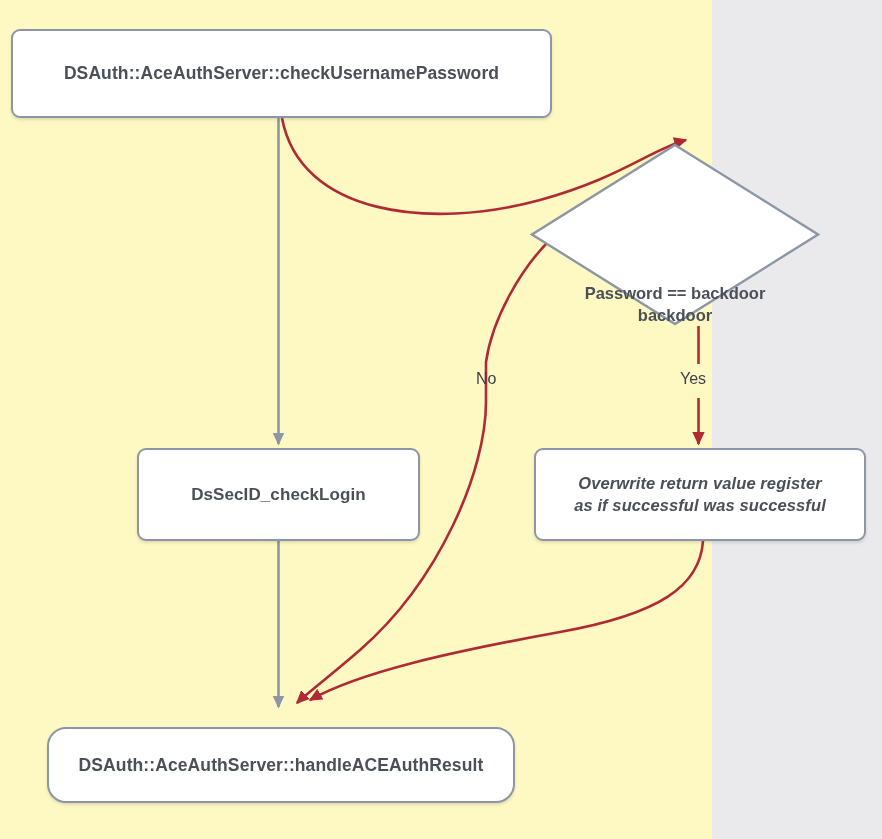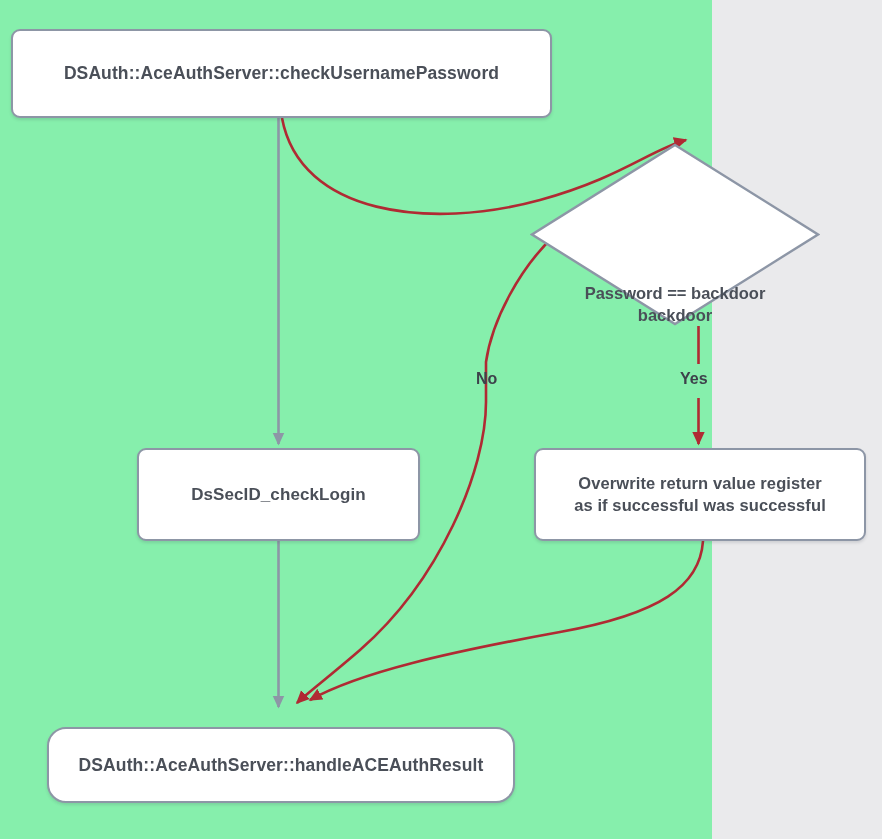--- a/index.html
+++ b/index.html
@@ -11,21 +11,21 @@
   body {
     width: 882px;
     height: 839px;
     overflow: hidden;
     font-family: "Liberation Sans", sans-serif;
   }
   #diagram-root {
     position: relative;
     width: 712px;
     height: 839px;
-    background: #86efac;
+    background: #fef9c3;
   }
   #edge-layer {
     position: absolute;
     left: 0;
     top: 0;
     width: 882px;
     height: 839px;
   }
   .node {
     position: absolute;
@@ -50,20 +50,21 @@
   }
   #node-check-login {
     left: 137px; top: 448px; width: 283px; height: 93px;
     font-size: 17px;
     align-items: center;
   }
   #node-overwrite {
     left: 534px; top: 448px; width: 332px; height: 93px;
     font-size: 16.5px;
     line-height: 1.32;
+    font-style: italic;
   }
   #node-handle-result {
     left: 47px;  top: 727px; width: 468px; height: 76px;
     font-size: 17.5px;
     border-radius: 19px;
   }
   #node-decision {
     left: 530px; top: 143px; width: 290px; height: 183px; align-items: flex-end;
   }
   #node-decision .diamond-shape {
@@ -76,21 +77,21 @@
     color: #4a4f58;
     font-size: 16.5px;
     font-weight: bold;
     line-height: 1.3;
     width: 200px;
   }
   .edge-label {
     position: absolute;
     color: #3d424b;
     font-size: 16px;
-    font-weight: bold;
+    font-weight: normal;
     white-space: nowrap;
   }
   #edge-label-no  { left: 476px; top: 370px; }
   #edge-label-yes { left: 680px; top: 370px; }
 </style>
 </head>
 <body>
 
 <div id="diagram-root">
 

